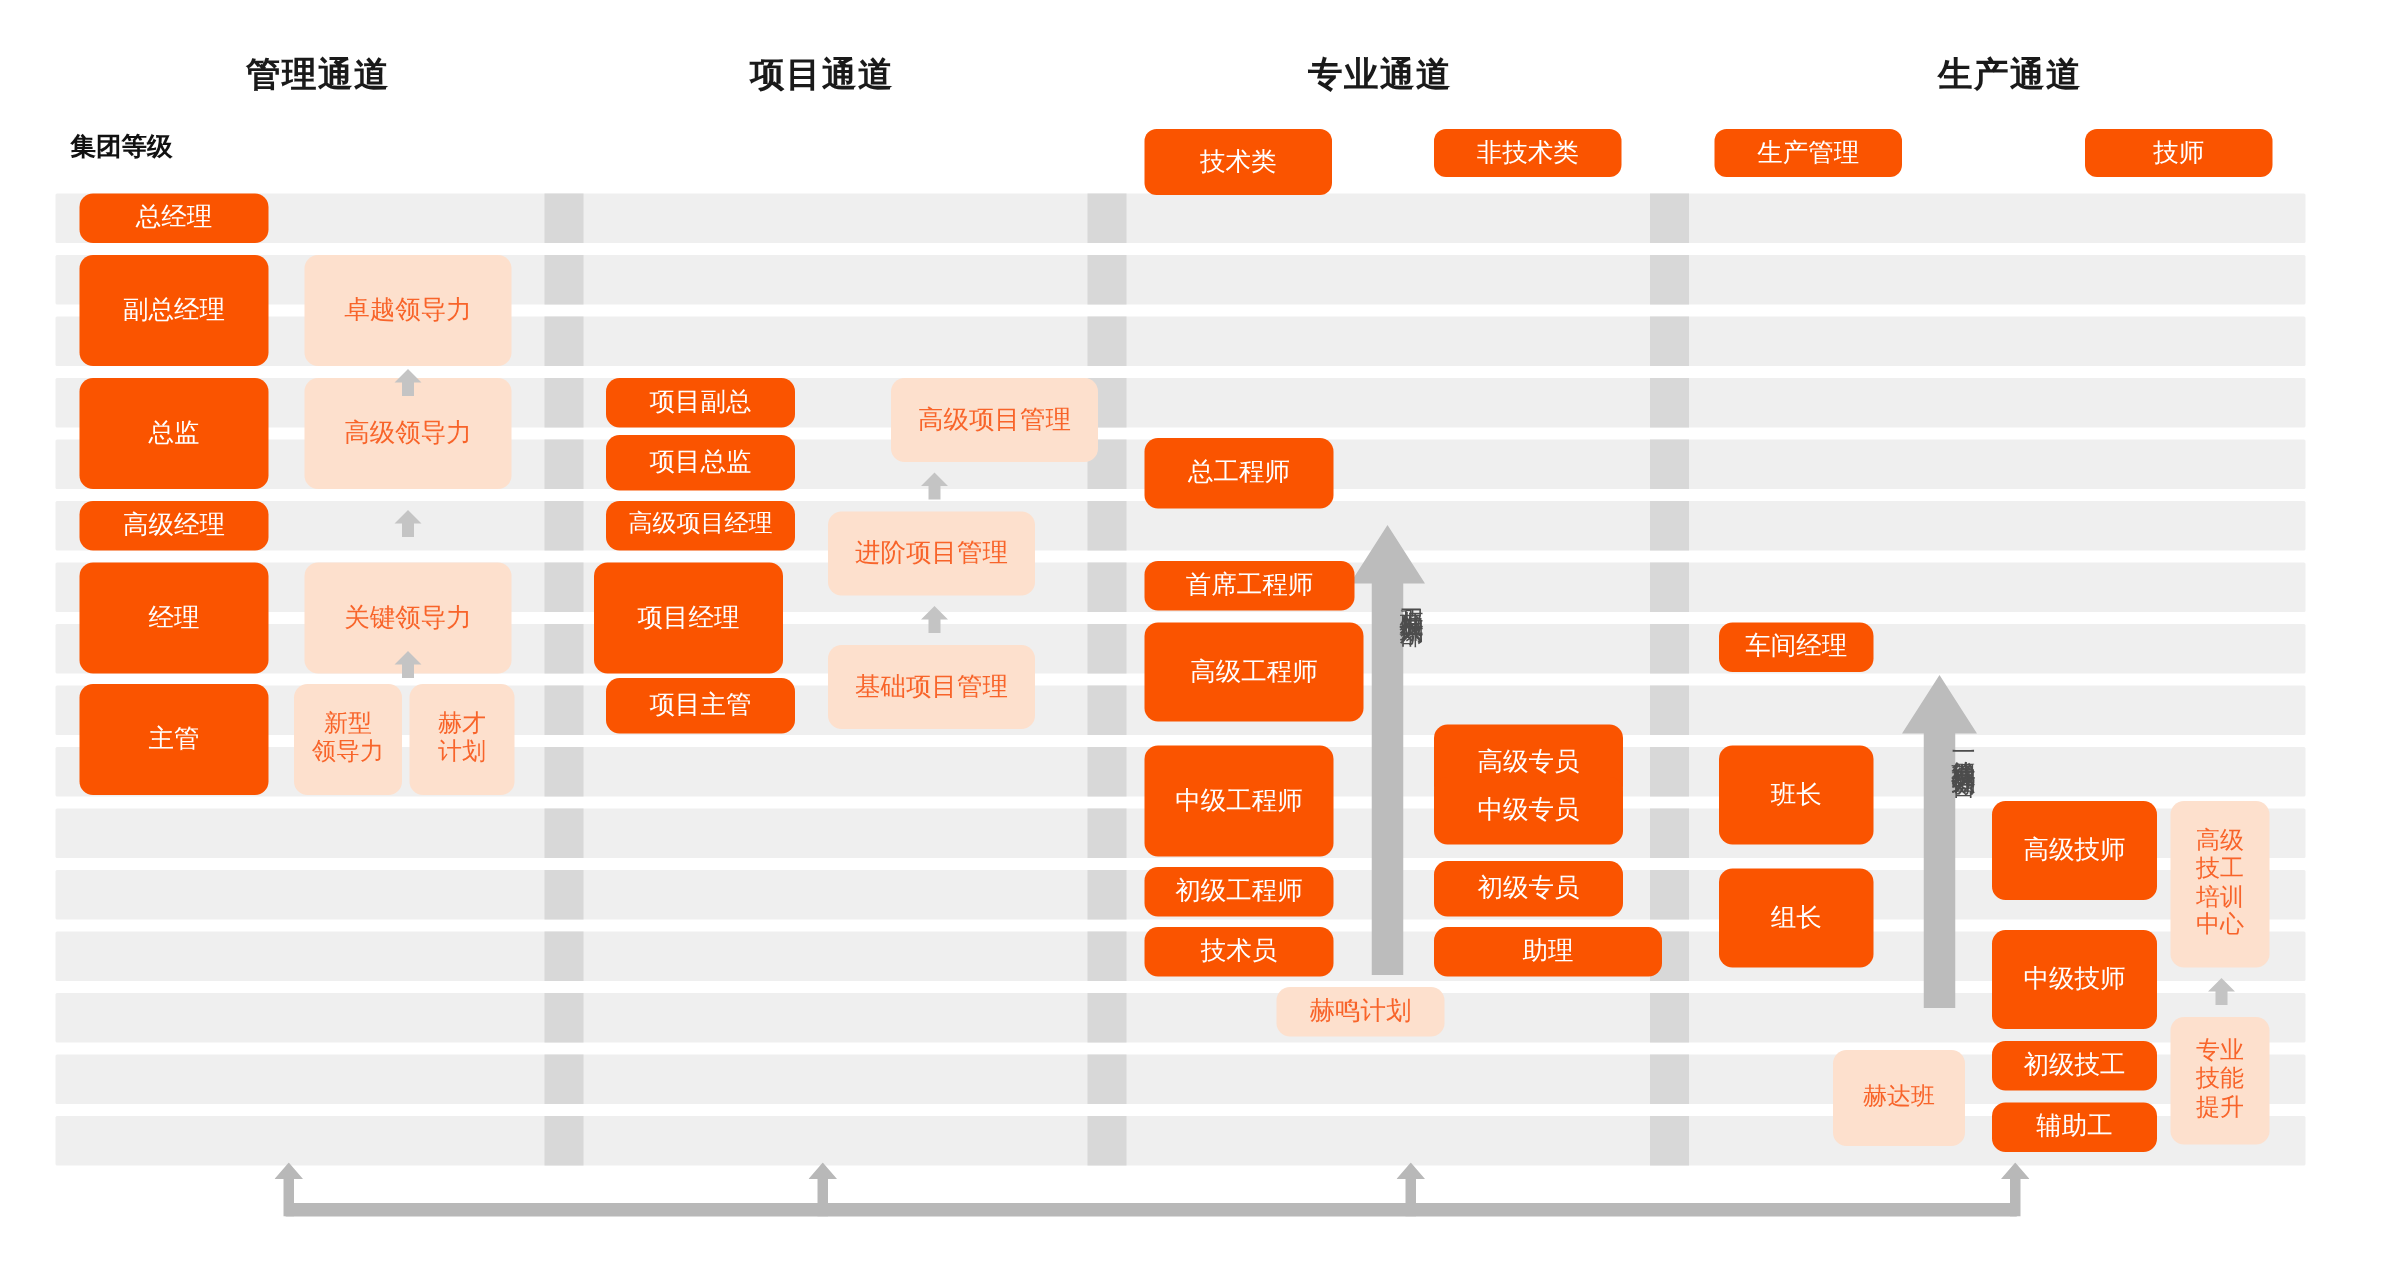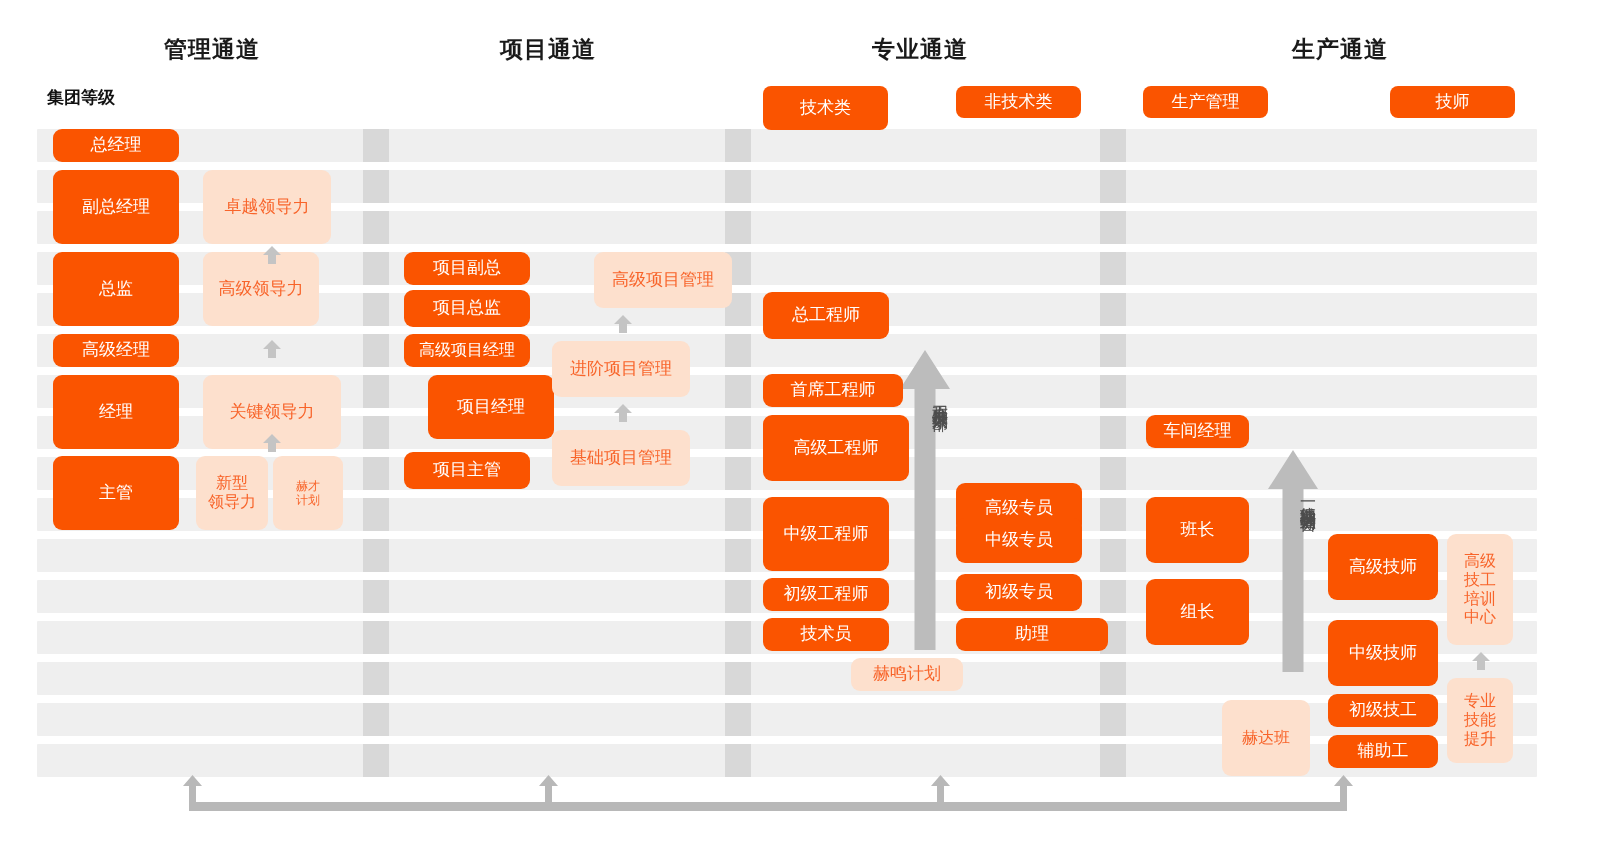--- a/index.html
+++ b/index.html
@@ -202,26 +202,26 @@
       <div class="pill cat" style="left: 1390px; top: 86px; width: 125px; height: 32px;">技师</div>
     </div>
 
   <div id="mgmt-layer">
       <div class="pill solid" style="left: 53px; top: 129px; width: 126px; height: 33px;">总经理</div>
       <div class="pill solid" style="left: 53px; top: 170px; width: 126px; height: 74px;">副总经理</div>
       <div class="pill solid" style="left: 53px; top: 252px; width: 126px; height: 74px;">总监</div>
       <div class="pill solid" style="left: 53px; top: 334px; width: 126px; height: 33px;">高级经理</div>
       <div class="pill solid" style="left: 53px; top: 375px; width: 126px; height: 74px;">经理</div>
       <div class="pill solid" style="left: 53px; top: 456px; width: 126px; height: 74px;">主管</div>
-      <div class="pill soft" style="left: 203px; top: 170px; width: 128px; height: 74px;">卓越领导力</div>
-      <div class="pill soft" style="left: 203px; top: 252px; width: 116px; height: 74px;">高级领导力</div>
+      <div class="pill soft" style="left: 203px; top: 170px; width: 138px; height: 74px;">卓越领导力</div>
+      <div class="pill soft" style="left: 203px; top: 252px; width: 138px; height: 74px;">高级领导力</div>
       <div class="pill soft" style="left: 203px; top: 375px; width: 138px; height: 74px;">关键领导力</div>
       <div class="pill soft" style="left: 196px; top: 456px; width: 72px; height: 74px; font-size: 16px;">新型
 领导力</div>
-      <div class="pill soft" style="left: 273px; top: 456px; width: 70px; height: 74px; font-size: 12px;">赫才
+      <div class="pill soft" style="left: 273px; top: 456px; width: 70px; height: 74px; font-size: 16px;">赫才
 计划</div>
       <div class="mini-arrow" style="left: 261px; top: 244px;">
         <svg width="22" height="22" viewBox="0 0 22 22">
           <path d="M11 2 L20 11 L15 11 L15 20 L7 20 L7 11 L2 11 Z" fill="#c4c4c4"></path>
         </svg>
       </div>
       <div class="mini-arrow" style="left: 261px; top: 338px;">
         <svg width="22" height="22" viewBox="0 0 22 22">
           <path d="M11 2 L20 11 L15 11 L15 20 L7 20 L7 11 L2 11 Z" fill="#c4c4c4"></path>
         </svg>
@@ -229,21 +229,21 @@
       <div class="mini-arrow" style="left: 261px; top: 432px;">
         <svg width="22" height="22" viewBox="0 0 22 22">
           <path d="M11 2 L20 11 L15 11 L15 20 L7 20 L7 11 L2 11 Z" fill="#c4c4c4"></path>
         </svg>
       </div>
     </div>
   <div id="proj-layer">
       <div class="pill solid" style="left: 404px; top: 252px; width: 126px; height: 33px;">项目副总</div>
       <div class="pill solid" style="left: 404px; top: 290px; width: 126px; height: 37px;">项目总监</div>
       <div class="pill solid" style="left: 404px; top: 334px; width: 126px; height: 33px; font-size: 16px;">高级项目经理</div>
-      <div class="pill solid" style="left: 428px; top: 375px; width: 126px; height: 64px;">项目经理</div>
+      <div class="pill solid" style="left: 396px; top: 375px; width: 126px; height: 74px;">项目经理</div>
       <div class="pill solid" style="left: 404px; top: 452px; width: 126px; height: 37px;">项目主管</div>
       <div class="pill soft" style="left: 552px; top: 252px; width: 138px; height: 56px; margin-left: 42px;">高级项目管理</div>
       <div class="pill soft" style="left: 552px; top: 341px; width: 138px; height: 56px;">进阶项目管理</div>
       <div class="pill soft" style="left: 552px; top: 430px; width: 138px; height: 56px;">基础项目管理</div>
       <div class="mini-arrow" style="left: 612px; top: 313px;">
         <svg width="22" height="22" viewBox="0 0 22 22">
           <path d="M11 2 L20 11 L15 11 L15 20 L7 20 L7 11 L2 11 Z" fill="#c4c4c4"></path>
         </svg>
       </div>
       <div class="mini-arrow" style="left: 612px; top: 402px;">
@@ -278,21 +278,21 @@
         </svg>
         <div class="vtext" style="top: 43px;">一线管理发展计划训练营</div>
       </div>
       <div class="pill solid" style="left: 1146px; top: 415px; width: 103px; height: 33px;">车间经理</div>
       <div class="pill solid" style="left: 1146px; top: 497px; width: 103px; height: 66px;">班长</div>
       <div class="pill solid" style="left: 1146px; top: 579px; width: 103px; height: 66px;">组长</div>
       <div class="pill solid" style="left: 1328px; top: 534px; width: 110px; height: 66px;">高级技师</div>
       <div class="pill solid" style="left: 1328px; top: 620px; width: 110px; height: 66px;">中级技师</div>
       <div class="pill solid" style="left: 1328px; top: 694px; width: 110px; height: 33px;">初级技工</div>
       <div class="pill solid" style="left: 1328px; top: 735px; width: 110px; height: 33px;">辅助工</div>
-      <div class="pill soft" style="left: 1222px; top: 700px; width: 88px; height: 76px; font-size: 16px;">赫达班</div>
+      <div class="pill soft" style="left: 1222px; top: 700px; width: 88px; height: 64px; font-size: 16px;">赫达班</div>
       <div class="pill soft" style="left: 1447px; top: 534px; width: 66px; height: 111px; font-size: 16px;">高级
 技工
 培训
 中心</div>
       <div class="pill soft" style="left: 1447px; top: 678px; width: 66px; height: 85px; font-size: 16px;">专业
 技能
 提升</div>
       <div class="mini-arrow" style="left: 1470px; top: 650px;">
         <svg width="22" height="22" viewBox="0 0 22 22">
           <path d="M11 2 L20 11 L15 11 L15 20 L7 20 L7 11 L2 11 Z" fill="#c4c4c4"></path>

